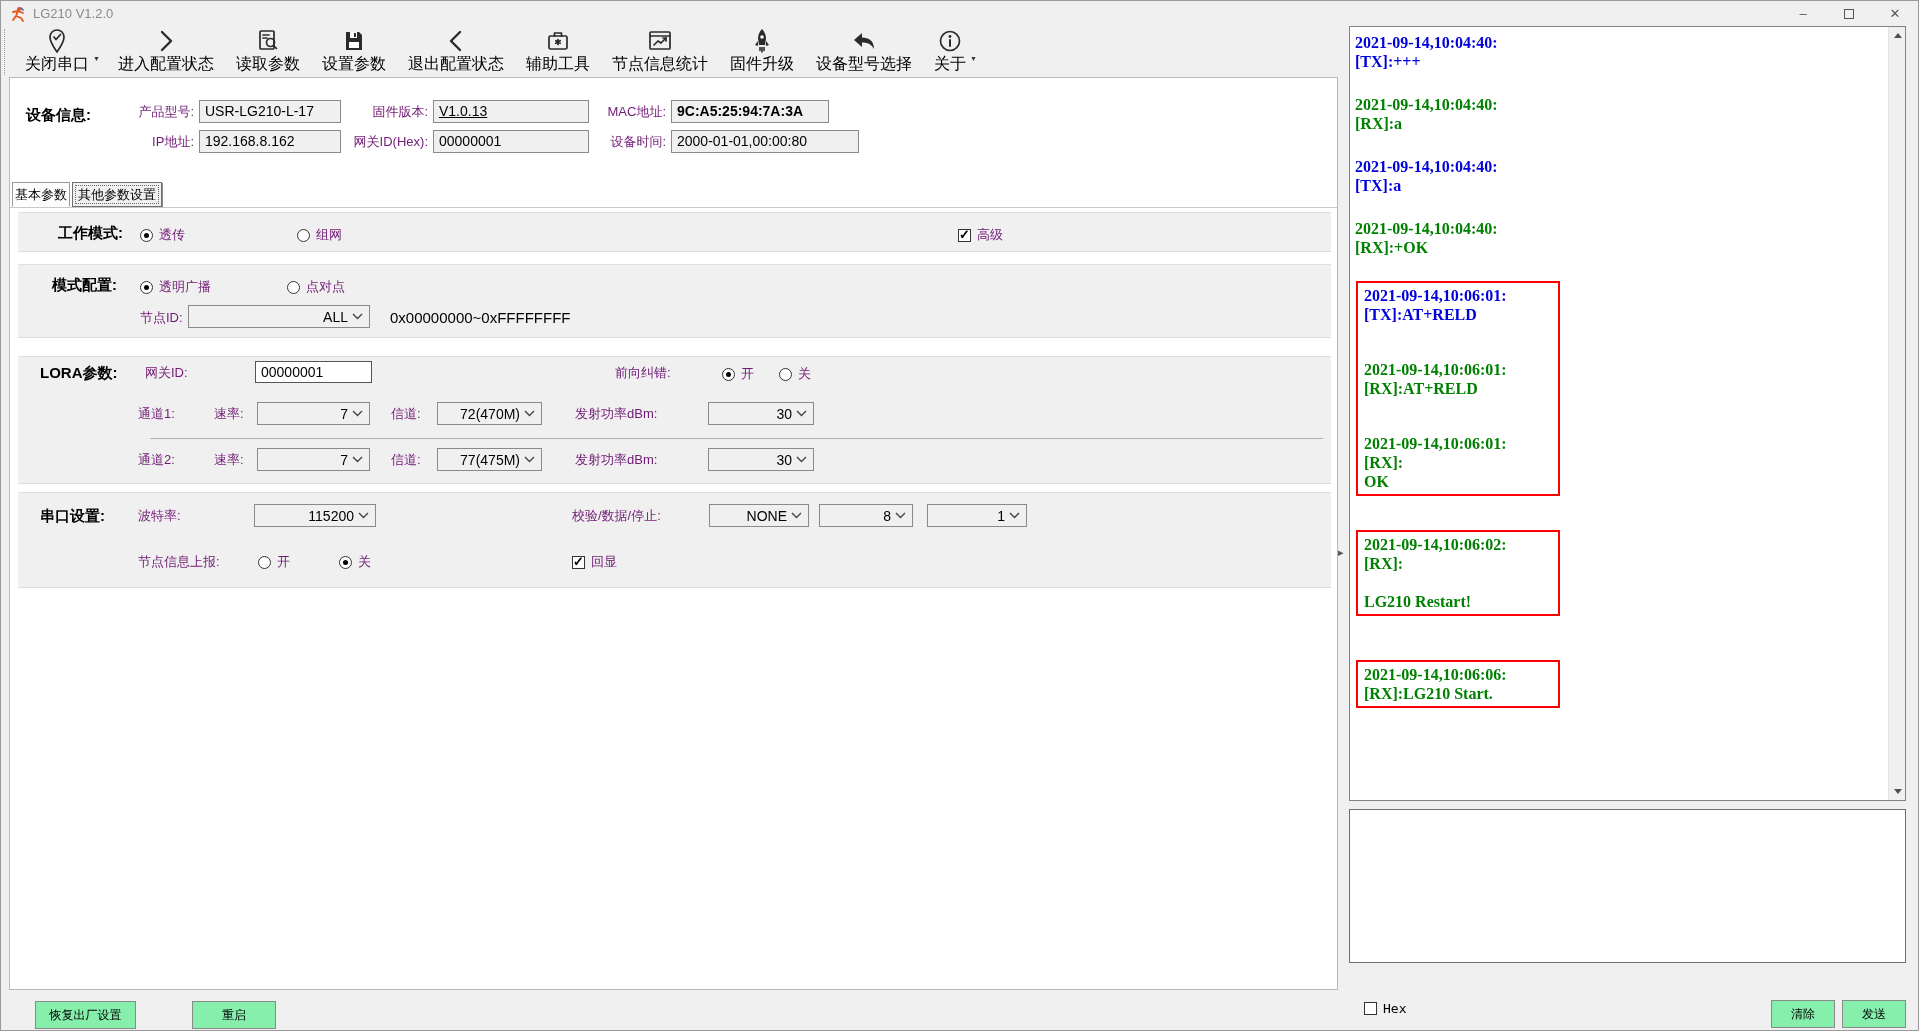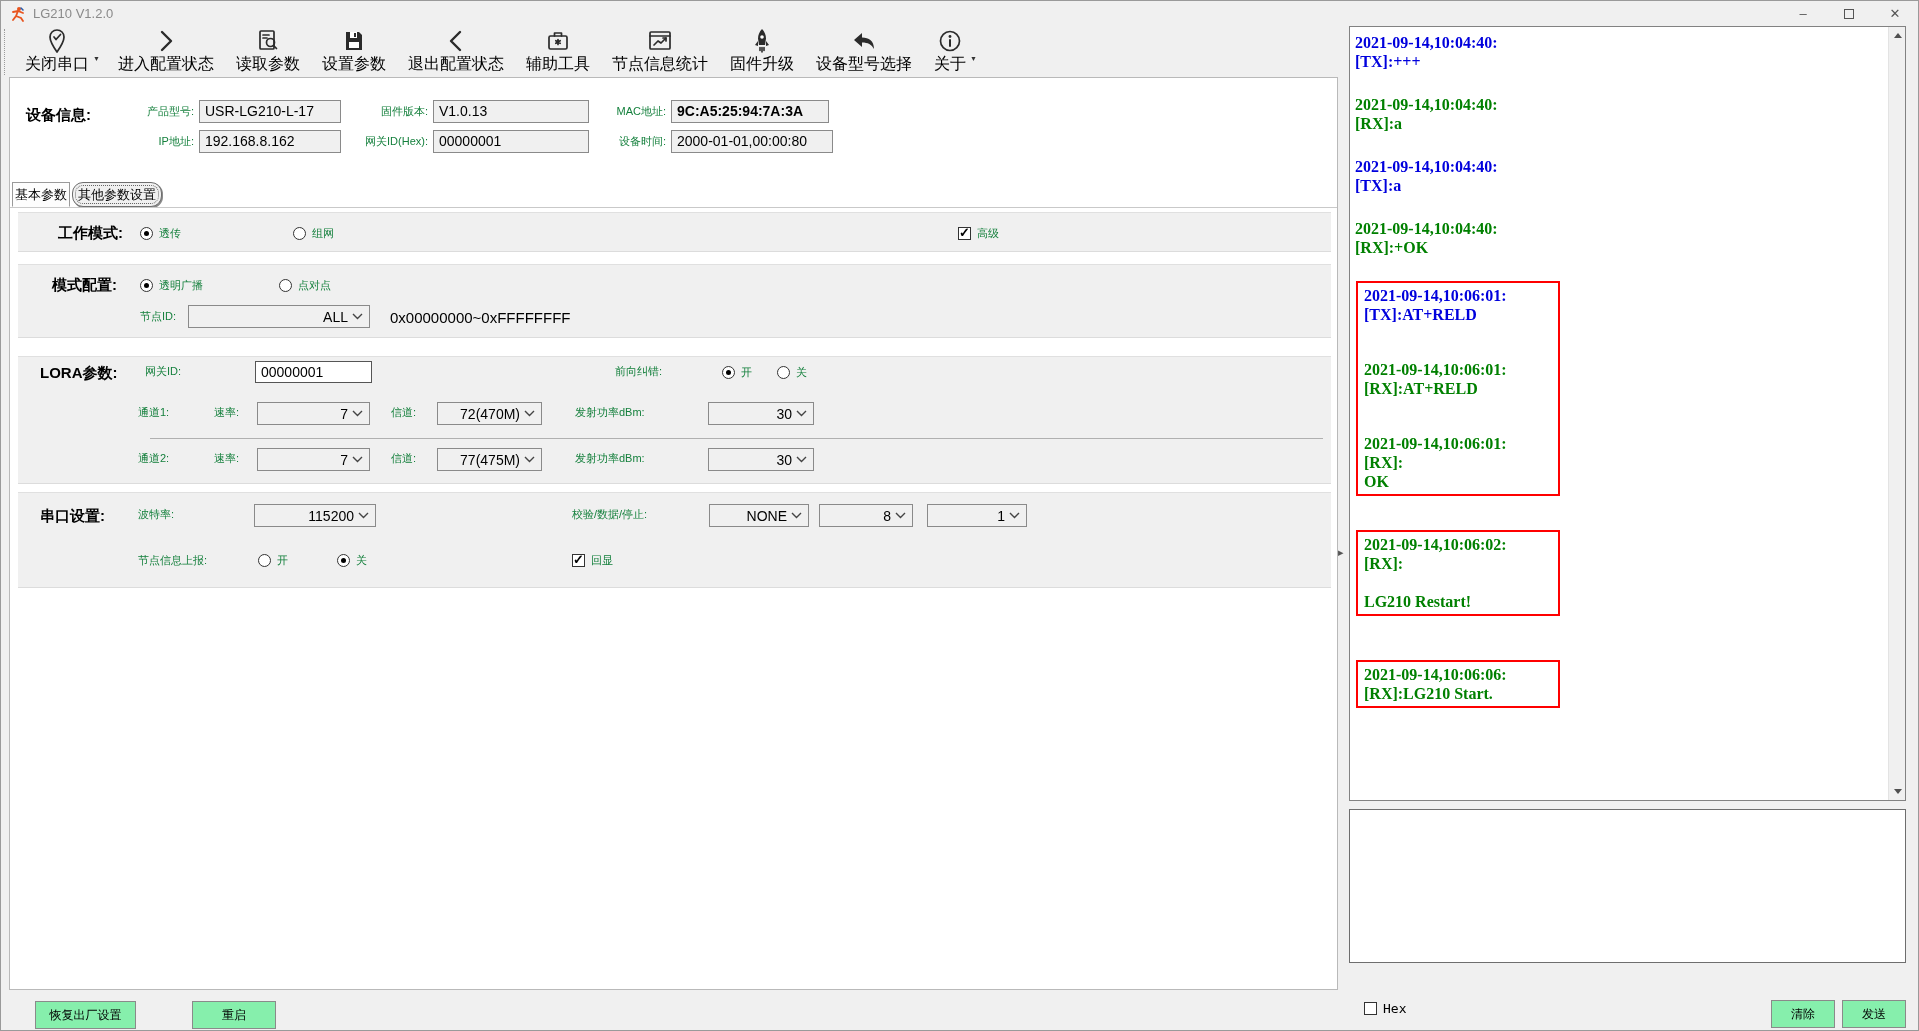--- a/index.html
+++ b/index.html
@@ -21,29 +21,29 @@
   .tb-grip { position:absolute; left:3px; top:2px; bottom:2px; border-left:1px dotted #9a9a9a; }
   .tb-wrap { display:flex; align-items:center; margin-right:10px; }
   .tb-item { display:flex; flex-direction:column; align-items:center; padding:1px 6px; cursor:default; }
   .tb-icon { height:26px; display:flex; align-items:center; justify-content:center; }
   .tb-icon svg { display:block; }
   .tb-label { font-size:16px; color:#000; white-space:nowrap; margin-top:0px; }
   .tb-caret { font-size:7px; color:#333; margin:14px 2px 0 -2px; }
   
   .main-panel { position:absolute; left:8px; top:76px; width:1329px; height:913px; background:#fff; border:1px solid #b9b9b9; }
   .sec-label { font-weight:bold; font-size:15px; }
-  .flabel { font-size:11px; color:#15803d; white-space:nowrap; }
+  .flabel { font-size:13px; color:#701a75; white-space:nowrap; }
   .dev-field { position:absolute; display:flex; align-items:center; }
   .dev-field .flabel { display:inline-block; text-align:right; margin-right:5px; }
   .dev-input { height:23px; background:#f0f0f0; border:1px solid #8a8a8a; font-size:14px; line-height:21px; padding-left:5px; overflow:hidden; white-space:nowrap; }
   
   .tabs { position:absolute; left:2px; top:104px; height:26px; }
   .tab { position:absolute; top:0; height:25px; font-size:13px; text-align:center; line-height:24px; border:1px solid #9a9a9a; background:#f0f0f0; white-space:nowrap; }
   .tab.active { background:#fdfdfd; border-bottom-color:#fdfdfd; z-index:2; }
-  .tab.focusbox { outline:1px dotted #666; outline-offset:-4px; border-color:#6e6e6e; box-shadow:1px 1px 0 #8a8a8a;border-radius:11px; }
+  .tab.focusbox { outline:1px dotted #666; outline-offset:-4px; border-color:#6e6e6e; box-shadow:1px 1px 0 #8a8a8a; }
   .tabline { position:absolute; left:0; top:129px; width:100%; border-top:1px solid #c9c9c9; }
   
   .band { position:absolute; left:8px; width:1313px; background:#f0f0f0; border-top:1px solid #e0e0e0; border-bottom:1px solid #dcdcdc; }
   .band .abs { position:absolute; }
   .radio-group { position:absolute; display:flex; align-items:center; }
   .radio-opt { display:flex; align-items:center; }
   .radio { width:13px; height:13px; border:1px solid #333; border-radius:50%; background:#fff; position:relative; margin-right:6px; flex:none; }
   .radio.checked::after { content:''; position:absolute; left:3px; top:3px; right:3px; bottom:3px; background:#000; border-radius:50%; }
   .cbox-wrap { position:absolute; display:flex; align-items:center; }
   .cbox { width:13px; height:13px; border:1px solid #333; background:#fff; position:relative; margin-right:6px; flex:none; }
@@ -223,37 +223,37 @@
 
   <div class="main-panel">
     <span class="sec-label" style="position:absolute;left:16px;top:28px;">设备信息:</span>
 
     <div class="dev-field" style="left:88px;top:22px;">
       <span class="flabel" style="width:96px;">产品型号:</span>
       <span class="dev-input" style="width:142px;">USR-LG210-L-17</span>
     </div>
     <div class="dev-field" style="left:340px;top:22px;">
       <span class="flabel" style="width:78px;">固件版本:</span>
-      <span class="dev-input" style="width:156px;">V1.0.13</span>
+      <span class="dev-input" style="width:156px;text-decoration:underline;">V1.0.13</span>
     </div>
     <div class="dev-field" style="left:580px;top:22px;">
       <span class="flabel" style="width:76px;">MAC地址:</span>
       <span class="dev-input" style="width:158px;font-weight:bold;">9C:A5:25:94:7A:3A</span>
     </div>
     <div class="dev-field" style="left:88px;top:52px;">
       <span class="flabel" style="width:96px;">IP地址:</span>
       <span class="dev-input" style="width:142px;">192.168.8.162</span>
     </div>
     <div class="dev-field" style="left:318px;top:52px;">
       <span class="flabel" style="width:100px;">网关ID(Hex):</span>
       <span class="dev-input" style="width:156px;">00000001</span>
     </div>
     <div class="dev-field" style="left:580px;top:52px;">
       <span class="flabel" style="width:76px;">设备时间:</span>
-      <span class="dev-input" style="width:162px;">2000-01-01,00:00:80</span>
+      <span class="dev-input" style="width:188px;">2000-01-01,00:00:80</span>
     </div>
 
     <div class="tabs">
       <span class="tab active" style="left:0;width:58px;">基本参数</span>
       <span class="tab focusbox" style="left:60px;width:90px;">其他参数设置</span>
     </div>
     <div class="tabline"></div>
 
     <div class="band" style="top:134px;height:40px;">
       <span class="sec-label abs" style="left:40px;top:11px;">工作模式:</span>

